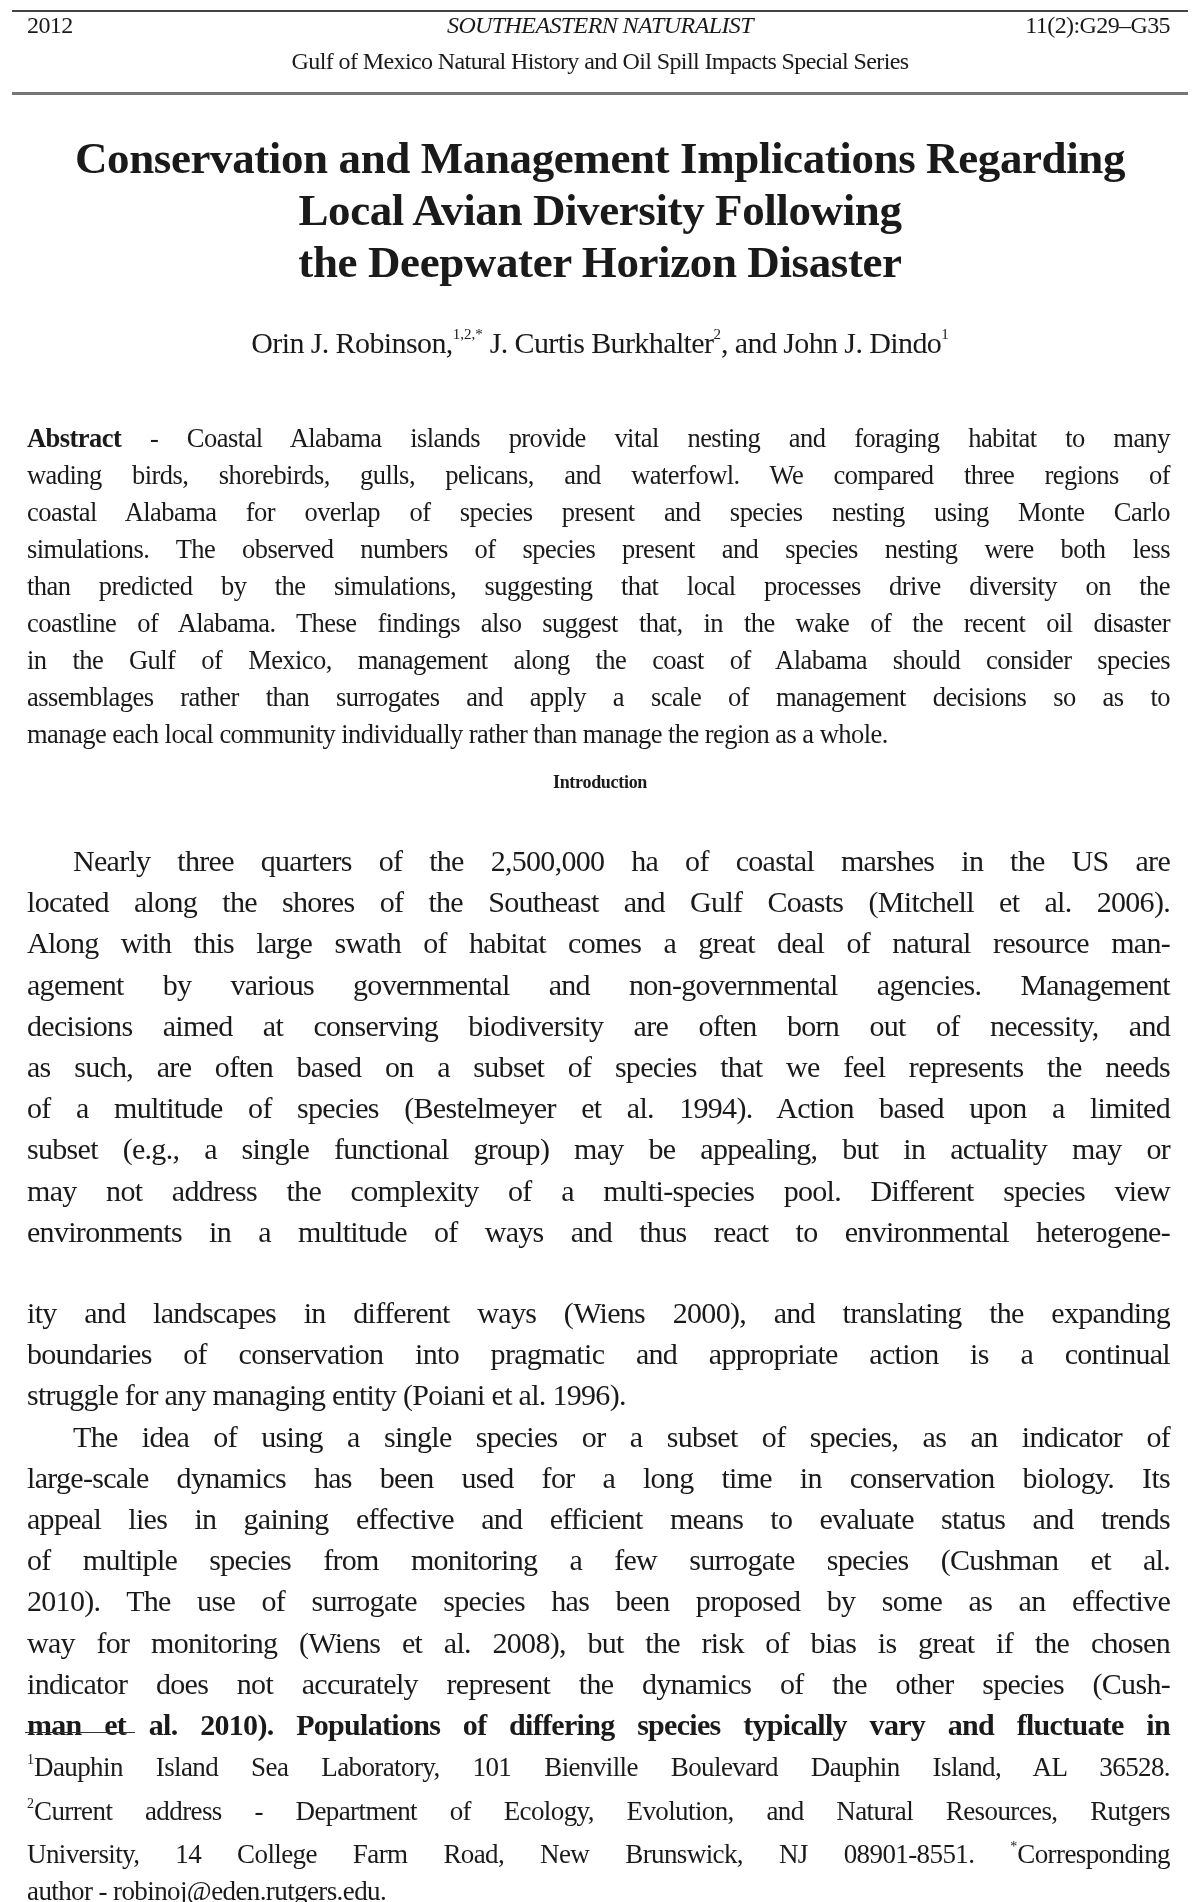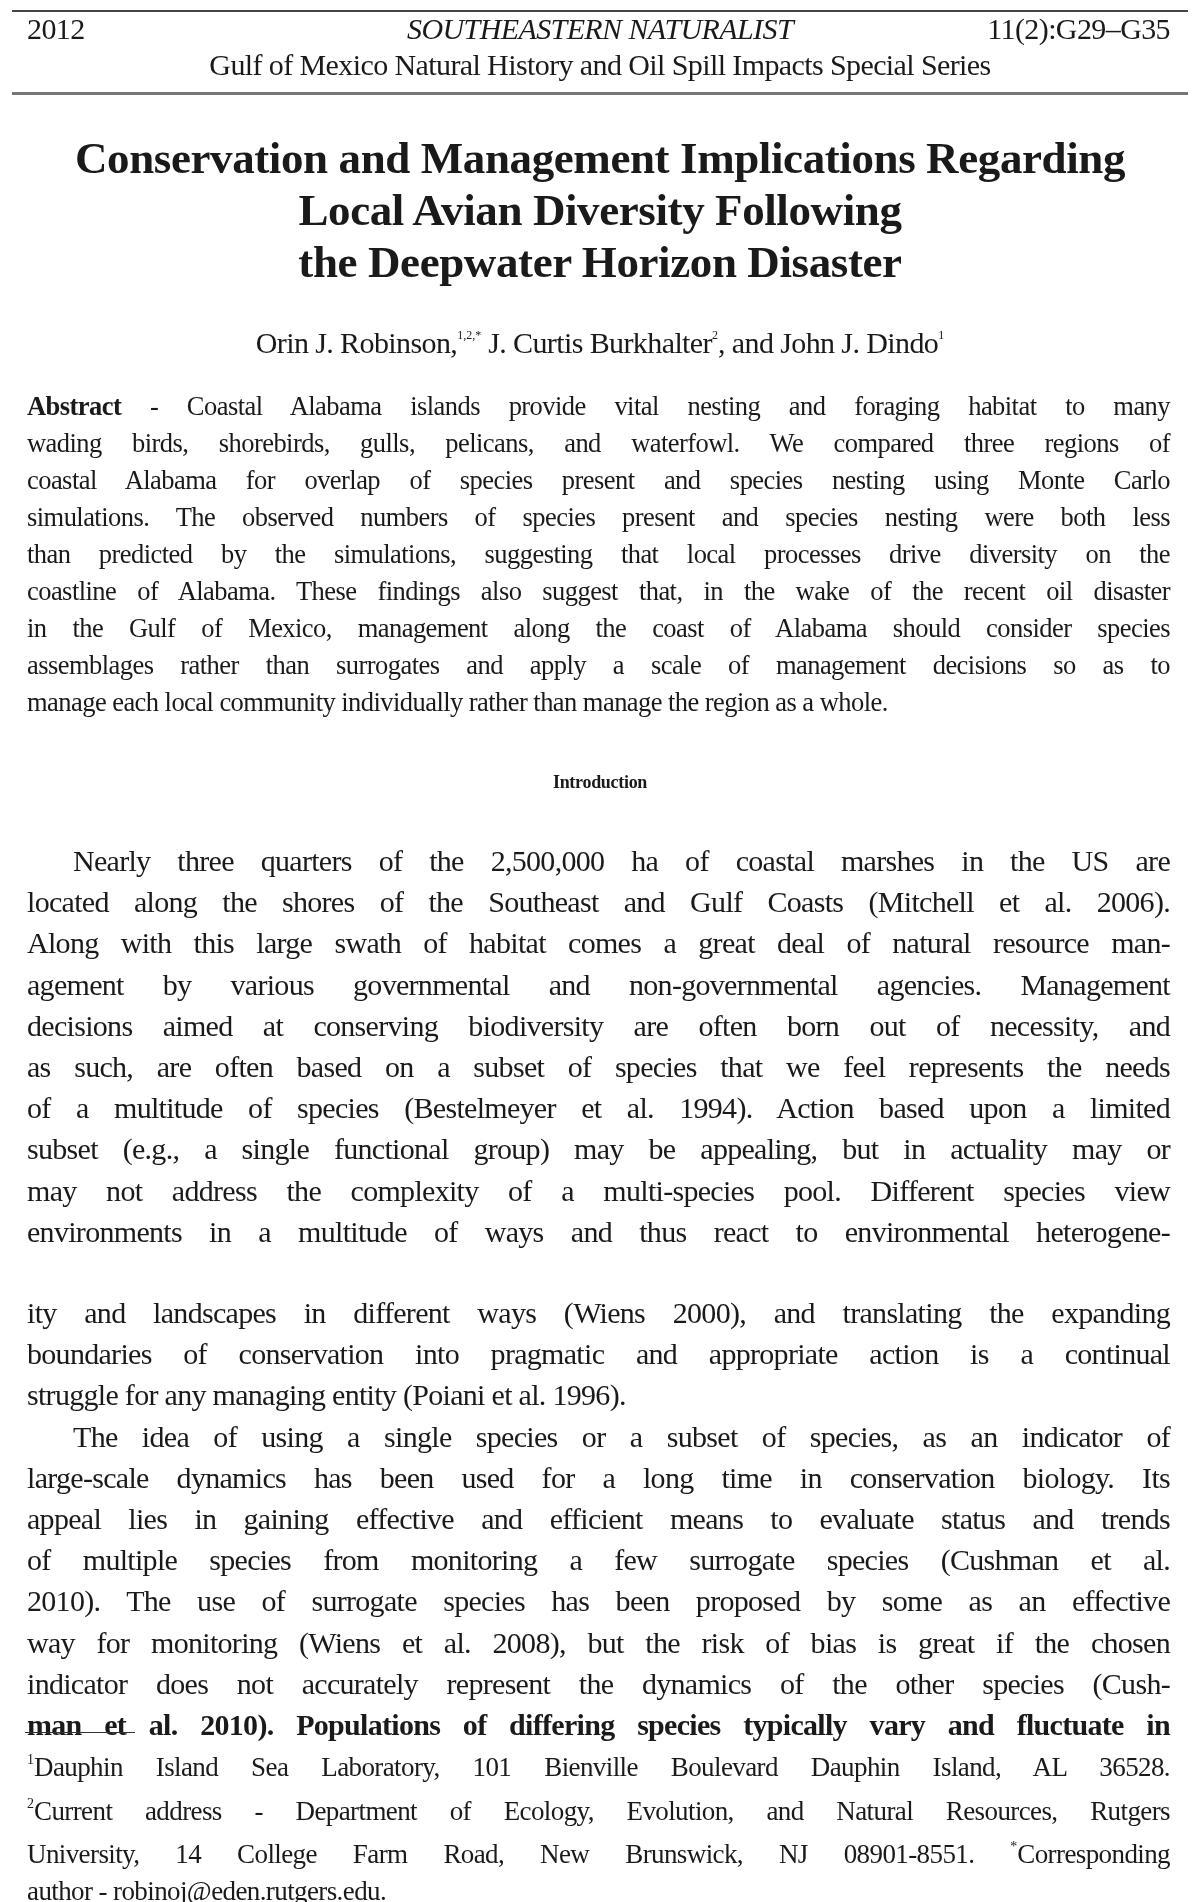--- a/index.html
+++ b/index.html
@@ -1,38 +1,38 @@
 <!DOCTYPE html>
 <html><head>
 <meta charset="utf-8">
 <style>
   html, body { margin:0; padding:0; background:#ffffff; }
   body { width:1200px; height:1902px; position:relative; overflow:hidden;
          font-family:"Liberation Serif", "DejaVu Serif", serif; color:#1a1a1a; }
   .rule { position:absolute; left:12px; width:1176px; background:#555; }
   #rule-top { top:10px; height:2px; background:#444; }
   #rule-bottom { top:92px; height:3px; background:#777; }
-  .hdr { position:absolute; font-size:30px; letter-spacing:-0.6px; white-space:nowrap; }
+  .hdr { position:absolute; font-size:24px; letter-spacing:-0.6px; white-space:nowrap; }
   #hdr-year { left:27px; top:12px; }
   #hdr-journal { left:0; width:1200px; text-align:center; top:12px; font-style:italic; }
   #hdr-vol { right:30px; top:12px; }
   #hdr-series { left:0; width:1200px; text-align:center; top:48px; }
 
   #title { position:absolute; left:0; width:1200px; top:132px; text-align:center;
            font-weight:bold; font-size:45px; line-height:52px; letter-spacing:-0.4px; }
   #authors { position:absolute; left:0; width:1200px; top:326px; text-align:center;
              font-size:30px; letter-spacing:-0.6px; white-space:nowrap; }
-  #authors sup { font-size:12px; vertical-align:14px; letter-spacing:0; }
+  #authors sup { font-size:15px; vertical-align:14px; letter-spacing:0; }
 
   .block { position:absolute; left:27px; width:1143px; }
   .line { display:block; text-align:justify; text-align-last:justify; white-space:nowrap; overflow:visible; }
   .line.last { text-align-last:left; }
   .line.indent { text-indent:46px; }
 
-  #abstract { top:388px; font-size:26.5px; line-height:37px; letter-spacing:-0.55px; }
+  #abstract { top:420px; font-size:26.5px; line-height:37px; letter-spacing:-0.55px; }
   #abstract .lbl { font-weight:bold; }
 
   #intro-heading { position:absolute; left:0; width:1200px; top:772px; text-align:center;
                    font-weight:bold; font-size:18px; letter-spacing:-0.3px; }
   #intro { top:840px; font-size:30px; line-height:41.2px; letter-spacing:-0.7px; }
 
   #fn-rule { position:absolute; left:25px; top:1732px; width:110px; height:1px; background:#333; }
   #footnotes { top:1742px; font-size:27px; line-height:36.5px; letter-spacing:-0.6px; }
   #footnotes sup { font-size:14px; vertical-align:12px; letter-spacing:0; }
 </style>

